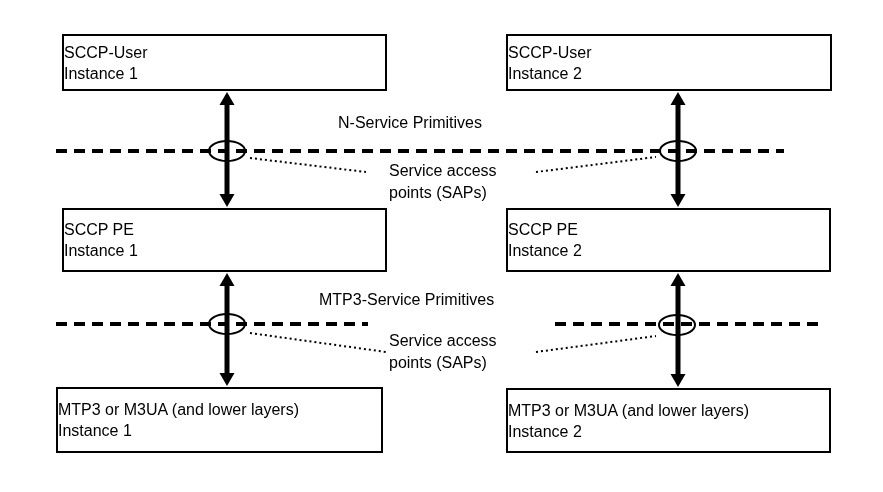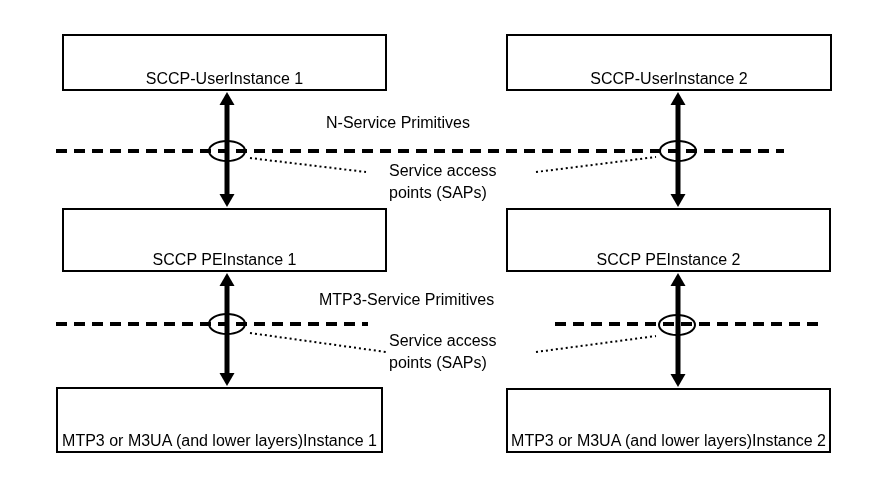--- a/index.html
+++ b/index.html
@@ -15,22 +15,22 @@
     font-family: "Liberation Sans", sans-serif;
     color: var(--text, #000000);
     overflow: hidden;
   }
   .box {
     position: absolute;
     box-sizing: border-box;
     border: 2px solid var(--stroke, #000000);
     background: var(--box-fill, #ffffff);
     display: flex;
-    flex-direction: row;
-    align-items: flex-end;
+    flex-direction: column;
+    align-items: flex-start;
     justify-content: center;
     text-align: center;
     font-size: 16px;
     line-height: 21px;
     z-index: 2;
   }
   .flabel {
     position: absolute;
     font-size: 16px;
     line-height: 22px;
@@ -121,21 +121,21 @@
   <div class="box" style="left:56px; top:387px; width:327px; height:66px;">
     <div>MTP3 or M3UA (and lower layers)</div>
     <div>Instance 1</div>
   </div>
 
   <div class="box" style="left:506px; top:388px; width:325px; height:65px;">
     <div>MTP3 or M3UA (and lower layers)</div>
     <div>Instance 2</div>
   </div>
 
-  <div class="flabel" style="left:326px; top:112px;">N-Service Primitives</div>
+  <div class="flabel" style="left:338px; top:112px;">N-Service Primitives</div>
 
   <div class="flabel" style="left:319px; top:289px;">MTP3-Service Primitives</div>
 
   <div class="flabel" style="left:389px; top:160px;">
     <div>Service access</div>
     <div>points (SAPs)</div>
   </div>
 
   <div class="flabel" style="left:389px; top:330px;">
     <div>Service access</div>

